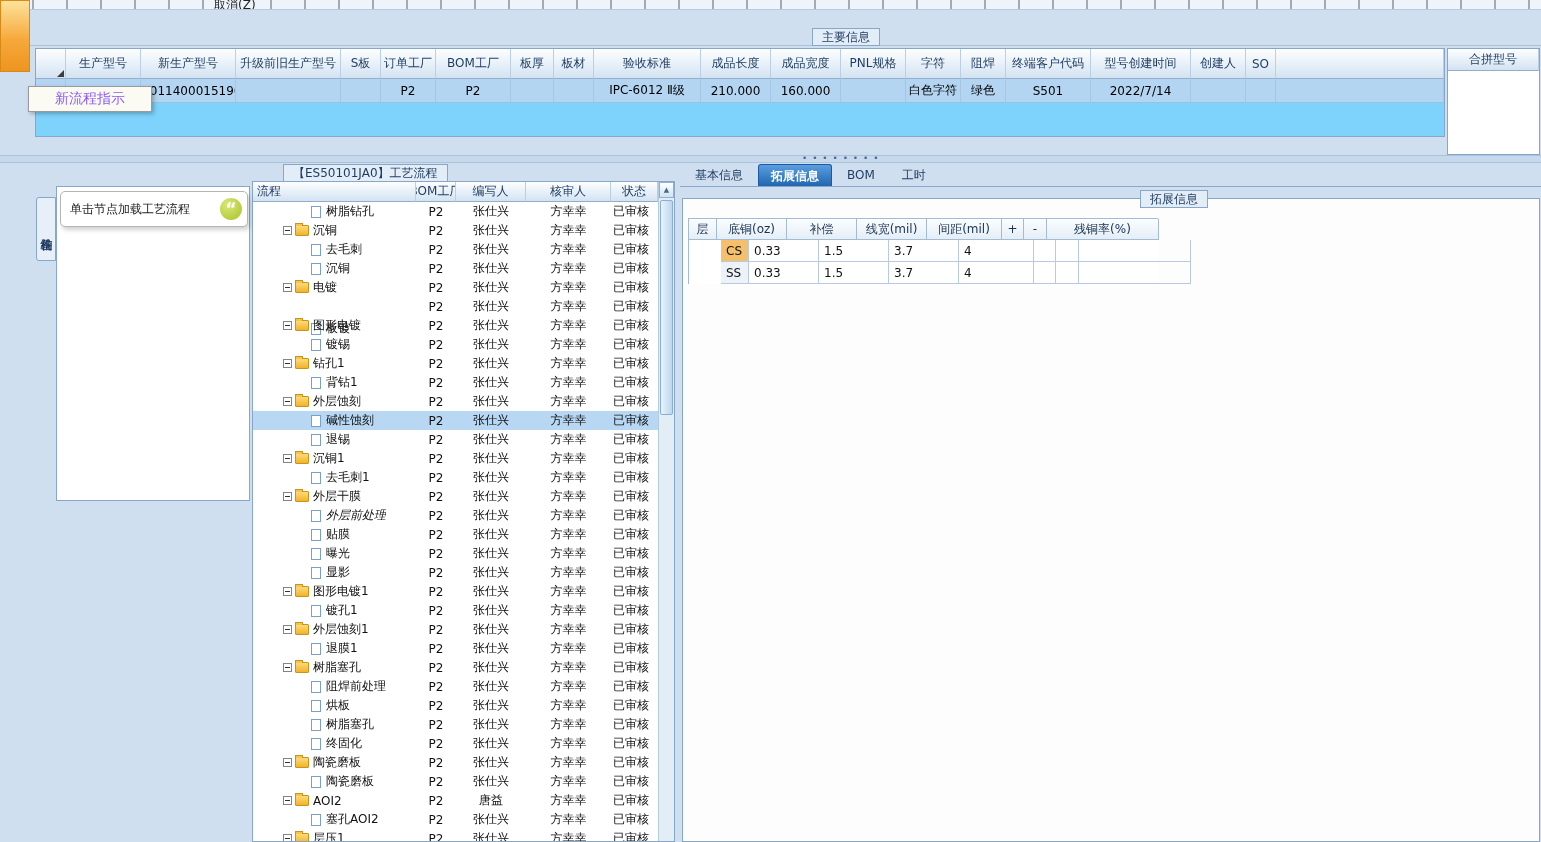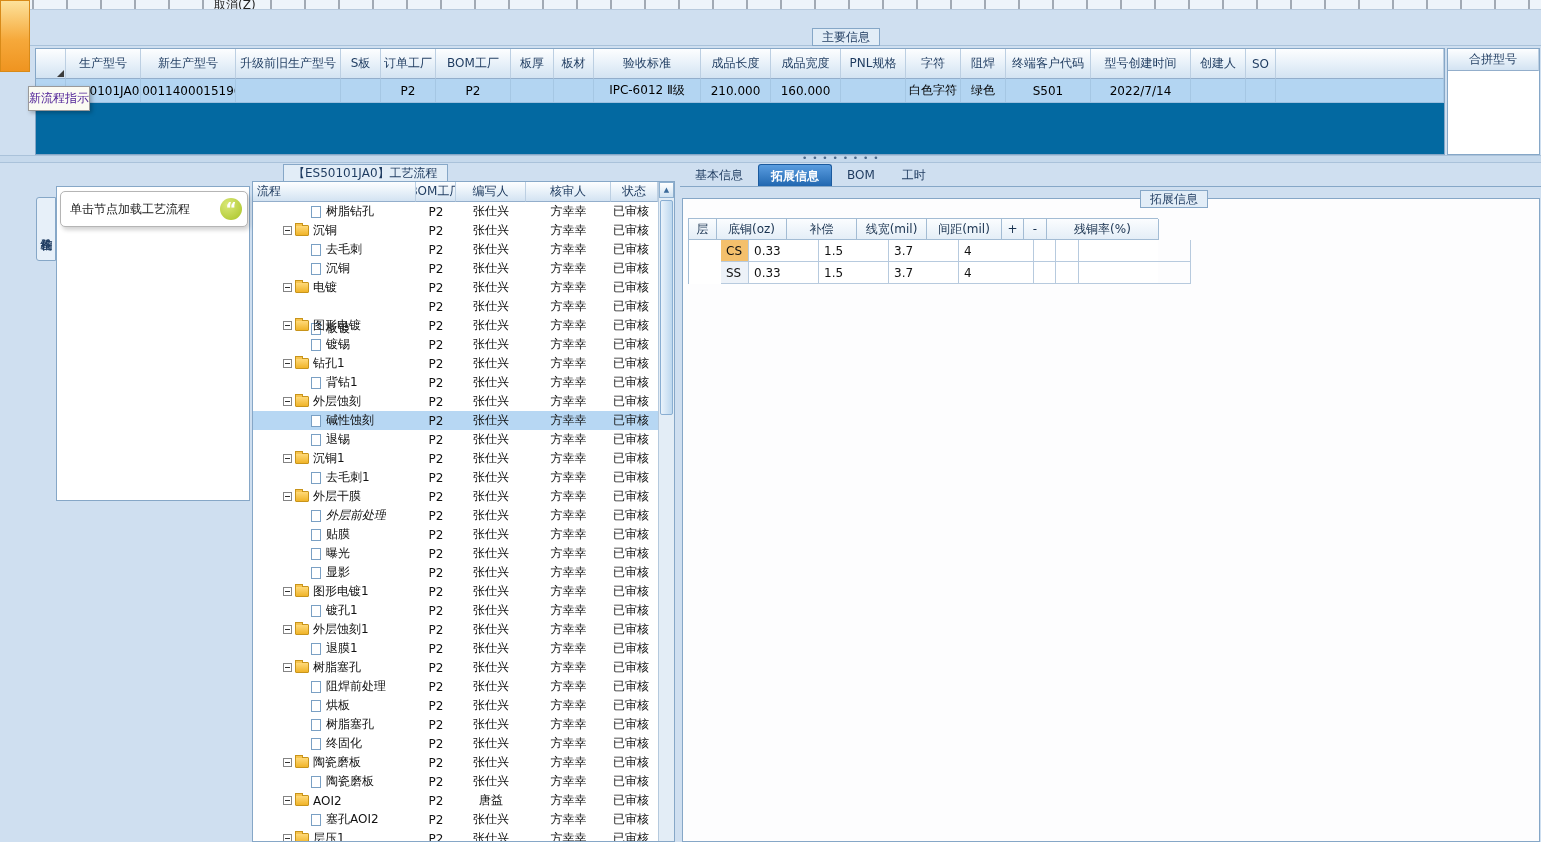--- a/index.html
+++ b/index.html
@@ -31,21 +31,21 @@
     position:absolute; padding:1px 9px; background:#e2edf7;
     border:1px solid #86a7c7; color:#1d3a5f; font-size:12px;
     height:18px; line-height:15px; z-index:4; white-space:nowrap;
   }
   .main-legend   { left:812px;  top:28px; }
   .tree-title    { left:283px;  top:164px; }
   .detail-legend { left:1140px; top:190px; }
   .group-line { left:30px; top:45px; width:1511px; height:0; border-top:1px solid #a9c2da; position:absolute; }
 
   
-  .main-table { left:35px; top:48px; width:1410px; height:107px; position:absolute; background:#0369a1; border:1px solid #86a7c7; }
+  .main-table { left:35px; top:48px; width:1410px; height:89px; position:absolute; background:#7dd3fc; border:1px solid #86a7c7; }
   .mt-header { display:flex; height:30px; }
   .mt-hcell {
     border-right:1px solid #bccfe2; border-bottom:1px solid #93aecb;
     background:linear-gradient(180deg,#fdfeff,#e8f1f9 50%,#d3e3f2);
     display:flex; align-items:center; justify-content:center;
     color:#1d3a5f; font-size:12px; position:relative; overflow:hidden; white-space:nowrap; flex:none;
   }
   .mt-hcell.filler { flex:1; }
   .corner-tri { position:absolute; right:1px; bottom:1px; width:0; height:0;
     border-left:7px solid transparent; border-bottom:7px solid #3c3c3c; }
@@ -53,22 +53,22 @@
   .mt-cell { border-right:1px solid #a5c7e4; display:flex; align-items:center; justify-content:center;
     font-size:12px; color:#000; overflow:hidden; white-space:nowrap; flex:none; }
   .mt-cell.filler { flex:1; }
 
   .merge-panel { left:1447px; top:48px; width:93px; height:107px; position:absolute; background:#fff; border:1px solid #86a7c7; }
   .merge-h { height:22px; width:100%; }
 
   
   .tooltip {
     left:28px; top:86px; position:absolute; z-index:30;
-    background:#fbfbf3; border:1px solid #9a9a9a; padding:3px 0;
-    box-shadow:2px 2px 4px rgba(0,0,0,.25); font-size:12px; color:#4c1d95; white-space:nowrap;
+    background:#fbfbf3; border:1px solid #9a9a9a; padding:3px 26px;
+    box-shadow:2px 2px 4px rgba(0,0,0,.25); font-size:14px; color:#8b5cf6; white-space:nowrap;
   }
 
   
   .splitter { left:0; top:155px; width:1541px; height:8px; position:absolute;
     background:#c6d9ec; border-top:1px solid #aac2da; border-bottom:1px solid #aac2da; }
   .splitter::after { content:"• • • • • • • •"; position:absolute; left:802px; top:-3px;
     font-size:9px; letter-spacing:1px; color:#4a6a8c; }
 
   
   .left-vtab {

